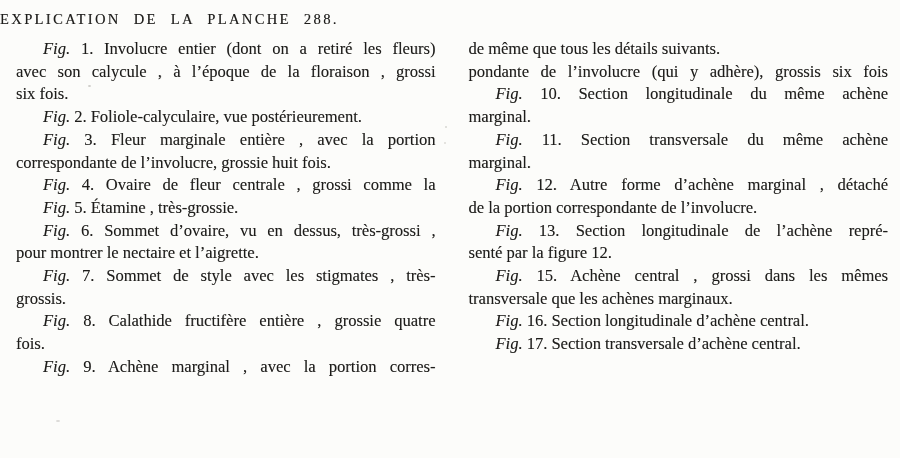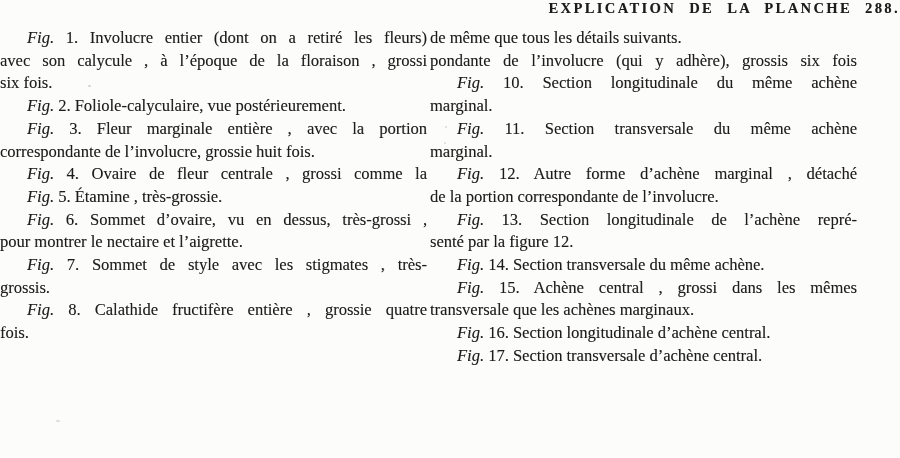--- a/index.html
+++ b/index.html
@@ -7,32 +7,34 @@
     position: relative;
     width: 900px;
     height: 458px;
     background: #fcfcfa;
     font-family: "Liberation Serif", "DejaVu Serif", serif;
     color: #1d1c1a;
     overflow: hidden;
     box-sizing: border-box;
   }
   .title {
-    text-align: right;
+    padding-top: 11px;
+    text-align: left;
     font-size: 14.5px;
-    font-weight: bold;
+    font-weight: normal;
     letter-spacing: 2.4px;
     word-spacing: 7px;
     text-shadow: 0.3px 0.3px 0 rgba(29,28,26,0.45);
   }
   .cols {
     display: flex;
     margin-top: 10px;
+    padding-left: 16px;
     padding-right: 12px;
-    gap: 3px;
+    gap: 33px;
   }
   .col {
     width: 427px;
     font-size: 16.5px;
     line-height: 22.7px;
     text-shadow: 0.3px 0.3px 0 rgba(29,28,26,0.35);
   }
   .line { white-space: normal; }
   .j { text-align: justify; text-align-last: justify; }
   .ind { text-indent: 27px; }
@@ -61,34 +63,34 @@
       <div class="line ind j"><span class="fig">Fig.</span><span>3. Fleur marginale entière , avec la portion</span></div>
       <div class="line"><span>correspondante de l’involucre, grossie huit fois.</span></div>
       <div class="line ind j"><span class="fig">Fig.</span><span>4. Ovaire de fleur centrale , grossi comme la</span></div>
       <div class="line ind"><span class="fig">Fig.</span><span>5. Étamine , très-grossie.</span></div>
       <div class="line ind j"><span class="fig">Fig.</span><span>6. Sommet d’ovaire, vu en dessus, très-grossi ,</span></div>
       <div class="line"><span>pour montrer le nectaire et l’aigrette.</span></div>
       <div class="line ind j"><span class="fig">Fig.</span><span>7. Sommet de style avec les stigmates , très-</span></div>
       <div class="line"><span>grossis.</span></div>
       <div class="line ind j"><span class="fig">Fig.</span><span>8. Calathide fructifère entière , grossie quatre</span></div>
       <div class="line"><span>fois.</span></div>
+      <div class="line ind j"><span class="fig">Fig.</span><span>9. Achène marginal , avec la portion corres-</span></div>
     </div>
 
     <div class="col">
       <div class="line"><span>de même que tous les détails suivants.</span></div>
       <div class="line j"><span>pondante de l’involucre (qui y adhère), grossis six fois</span></div>
       <div class="line ind j"><span class="fig">Fig.</span><span>10. Section longitudinale du même achène</span></div>
       <div class="line"><span>marginal.</span></div>
       <div class="line ind j"><span class="fig">Fig.</span><span>11. Section transversale du même achène</span></div>
       <div class="line"><span>marginal.</span></div>
       <div class="line ind j"><span class="fig">Fig.</span><span>12. Autre forme d’achène marginal , détaché</span></div>
       <div class="line"><span>de la portion correspondante de l’involucre.</span></div>
       <div class="line ind j"><span class="fig">Fig.</span><span>13. Section longitudinale de l’achène repré-</span></div>
       <div class="line"><span>senté par la figure 12.</span></div>
-      <div class="line ind"><span class="fig">Fig.</span><span>14. Section transversale du même achène.</span></div>
       <div class="line ind j"><span class="fig">Fig.</span><span>15. Achène central , grossi dans les mêmes</span></div>
       <div class="line"><span>transversale que les achènes marginaux.</span></div>
       <div class="line ind"><span class="fig">Fig.</span><span>16. Section longitudinale d’achène central.</span></div>
       <div class="line ind"><span class="fig">Fig.</span><span>17. Section transversale d’achène central.</span></div>
     </div>
 
   </div>
 
   <div class="speck" id="s1"></div>
   <div class="speck" id="s2"></div>

